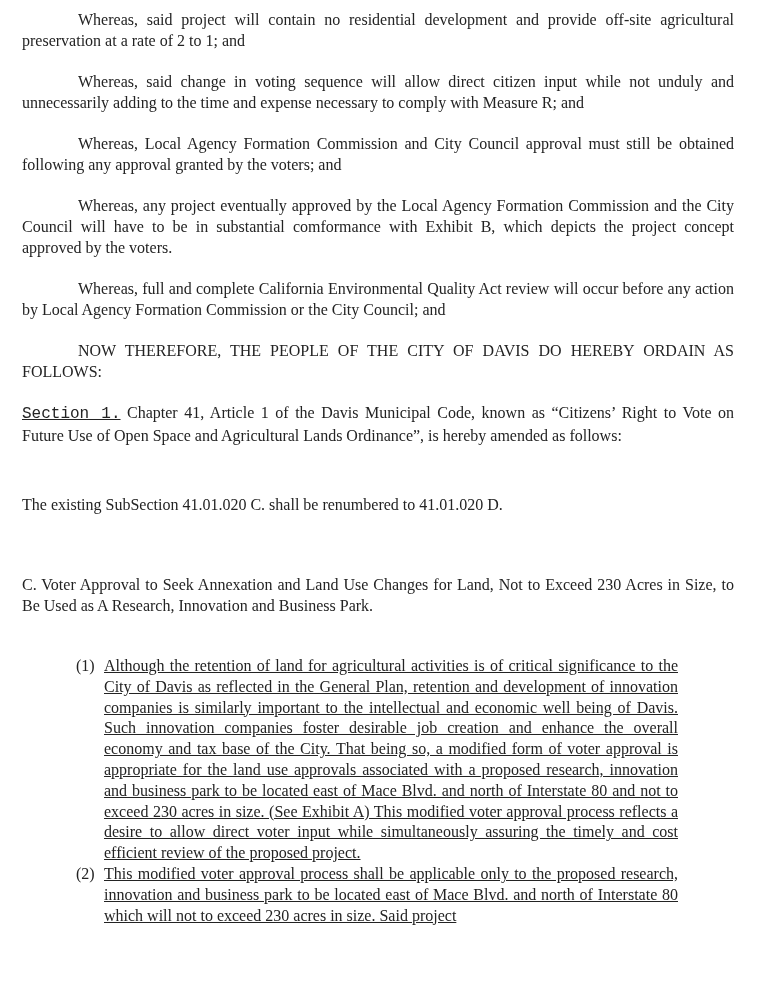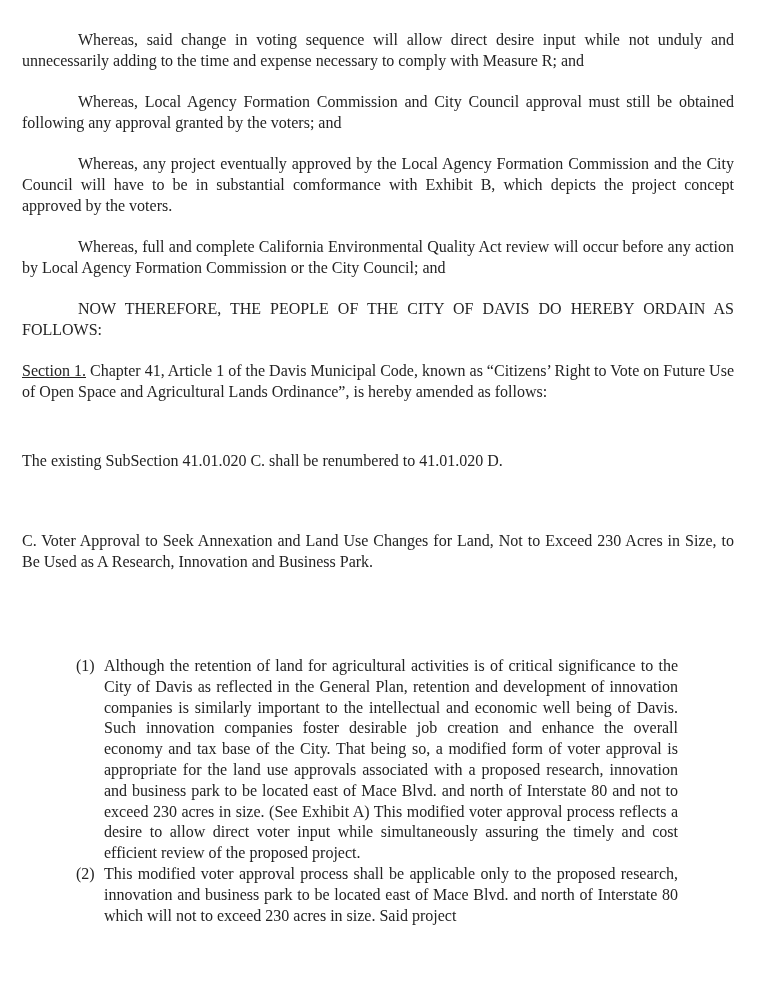--- a/index.html
+++ b/index.html
@@ -6,31 +6,32 @@
     body {
       width: 758px; height: 983px; overflow: hidden; position: relative;
       font-family: "Liberation Serif", serif;
       font-size: 16px; color: #232323;
     }
     .page { position: absolute; left: 22px; top: 9px; width: 712px; }
     p { margin: 0; line-height: 21px; text-align: justify; }
     .indent { text-indent: 56px; }
     .gap-m { margin-top: 20px; }
     .gap-l { margin-top: 48px; }
-    .u { text-decoration: underline; }
+    .u { text-decoration: underline; font-family: Liberation Mono, monospace; }
     .list { position: absolute; left: 76px; top: 656px; width: 602px; }
     .li { display: flex; line-height: 20.8px; }
     .marker { width: 28px; flex: 0 0 28px; }
-    .li-body { flex: 1; text-align: justify; }
+    .li-body { flex: 1; text-align: justify; text-decoration: underline; }
   </style>
 </head>
 <body>
 
 <div class="page">
-  <p class="indent gap-m">Whereas, said change in voting sequence will allow direct desire input while not unduly and unnecessarily adding to the time and expense necessary to comply with Measure R; and</p>
+  <p class="indent">Whereas, said project will contain no residential development and provide off-site agricultural preservation at a rate of 2 to 1; and</p>
+  <p class="indent gap-m">Whereas, said change in voting sequence will allow direct citizen input while not unduly and unnecessarily adding to the time and expense necessary to comply with Measure R; and</p>
   <p class="indent gap-m">Whereas, Local Agency Formation Commission and City Council approval must still be obtained following any approval granted by the voters; and</p>
   <p class="indent gap-m">Whereas, any project eventually approved by the Local Agency Formation Commission and the City Council will have to be in substantial comformance with Exhibit B, which depicts the project concept approved by the voters.</p>
   <p class="indent gap-m">Whereas, full and complete California Environmental Quality Act review will occur before any action by Local Agency Formation Commission or the City Council; and</p>
   <p class="indent gap-m">NOW THEREFORE, THE PEOPLE OF THE CITY OF DAVIS DO HEREBY ORDAIN AS FOLLOWS:</p>
   <p class="gap-m"><span class="u">Section 1.</span><span> Chapter 41, Article 1 of the Davis Municipal Code, known as “Citizens’ Right to Vote on Future Use of Open Space and Agricultural Lands Ordinance”, is hereby amended as follows:</span></p>
   <p class="gap-l">The existing SubSection 41.01.020 C. shall be renumbered to 41.01.020 D.</p>
   <p class="gap-l" style="margin-top:59px">C. Voter Approval to Seek Annexation and Land Use Changes for Land, Not to Exceed 230 Acres in Size, to Be Used as A Research, Innovation and Business Park.</p>
 </div>
 
 <div class="list">

